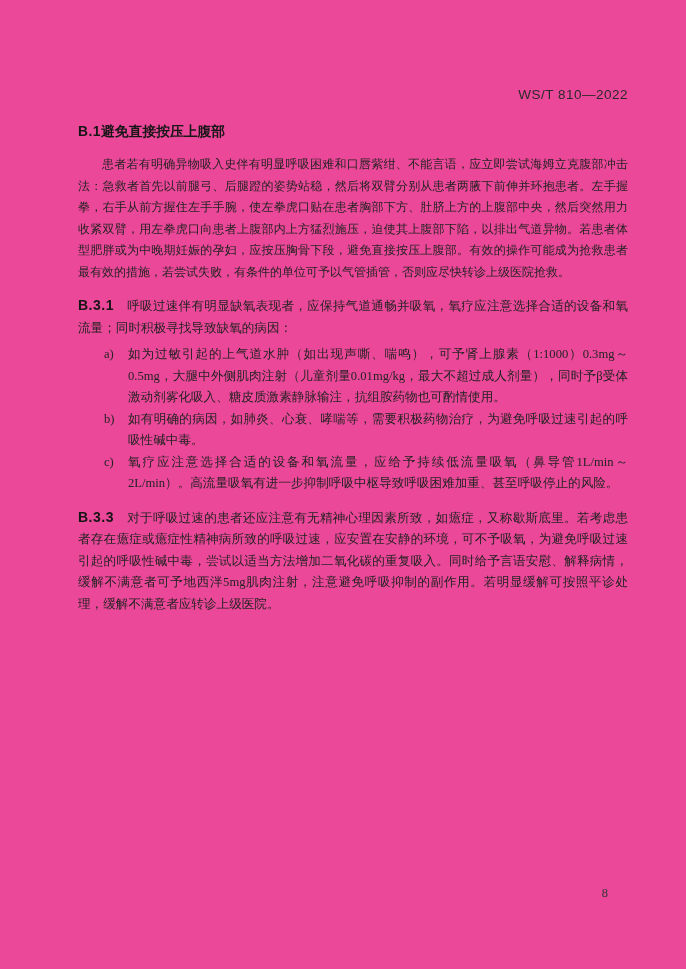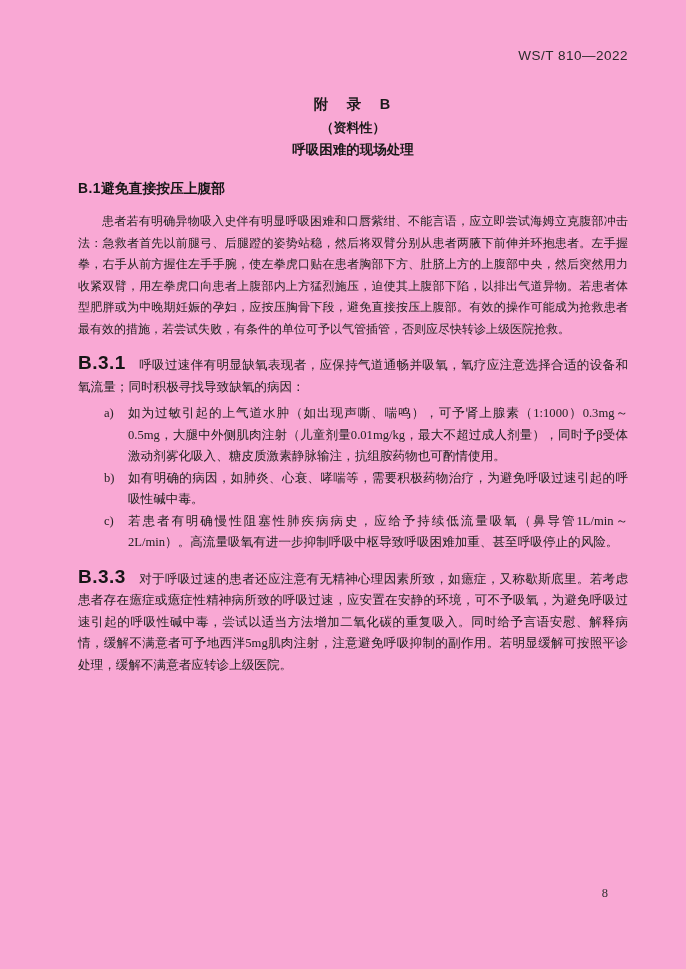--- a/index.html
+++ b/index.html
@@ -5,24 +5,24 @@
   html, body {
     margin: 0;
     padding: 0;
     background: #ffffff;
   }
   .page {
     position: relative;
     width: 686px;
     height: 969px;
     margin: 0 auto;
-    background: #f9a8d4;
+    background: #ec4899;
     color: #1f1f1f;
     box-sizing: border-box;
-    padding: 48px 58px 0 78px;
+    padding: 87px 58px 0 78px;
     overflow: hidden;
     font-family: "Liberation Serif", "DejaVu Serif", serif;
   }
   .std-header {
     text-align: right;
     font-family: "Liberation Sans", "DejaVu Sans", sans-serif;
     font-size: 13.5px;
     letter-spacing: 0.5px;
     color: #2a2a2a;
   }
@@ -67,21 +67,21 @@
     margin: 12px 0 0 0;
     font-size: 12.6px;
     line-height: 21.5px;
     text-align: justify;
     text-indent: 0;
     color: #232323;
   }
   .sub-num {
     font-family: "Liberation Sans", "DejaVu Sans", sans-serif;
     font-weight: bold;
-    font-size: 19px;
+    font-size: 14px;
     letter-spacing: 0.5px;
     margin-right: 13px;
     color: #161616;
   }
   .item-list {
     margin-top: 5px;
   }
   .list-item {
     display: flex;
     margin: 0 0 0 26px;
@@ -104,25 +104,20 @@
     color: #333333;
   }
 </style>
 </head>
 <body>
 
 <div class="page">
 
   <div class="std-header">WS/T 810—2022</div>
 
-  <div class="appendix-title">
-    <div class="t1">附　录　B</div>
-    <div class="t2">（资料性）</div>
-    <div class="t3">呼吸困难的现场处理</div>
-  </div>
 
   <div class="section-heading">
     <span class="sec-num">B.1</span><span>避免直接按压上腹部</span>
   </div>
   <p class="body-para">患者若有明确异物吸入史伴有明显呼吸困难和口唇紫绀、不能言语，应立即尝试海姆立克腹部冲击法：急救者首先以前腿弓、后腿蹬的姿势站稳，然后将双臂分别从患者两腋下前伸并环抱患者。左手握拳，右手从前方握住左手手腕，使左拳虎口贴在患者胸部下方、肚脐上方的上腹部中央，然后突然用力收紧双臂，用左拳虎口向患者上腹部内上方猛烈施压，迫使其上腹部下陷，以排出气道异物。若患者体型肥胖或为中晚期妊娠的孕妇，应按压胸骨下段，避免直接按压上腹部。有效的操作可能成为抢救患者最有效的措施，若尝试失败，有条件的单位可予以气管插管，否则应尽快转诊上级医院抢救。</p>
 
 
 
   <p class="sub-para">
     <span class="sub-num">B.3.1</span><span>呼吸过速伴有明显缺氧表现者，应保持气道通畅并吸氧，氧疗应注意选择合适的设备和氧流量；同时积极寻找导致缺氧的病因：</span>
@@ -132,21 +127,21 @@
     <div class="list-item">
       <span class="item-label">a)</span>
       <span class="item-text">如为过敏引起的上气道水肿（如出现声嘶、喘鸣），可予肾上腺素（1:1000）0.3mg～0.5mg，大腿中外侧肌肉注射（儿童剂量0.01mg/kg，最大不超过成人剂量），同时予β受体激动剂雾化吸入、糖皮质激素静脉输注，抗组胺药物也可酌情使用。</span>
     </div>
     <div class="list-item">
       <span class="item-label">b)</span>
       <span class="item-text">如有明确的病因，如肺炎、心衰、哮喘等，需要积极药物治疗，为避免呼吸过速引起的呼吸性碱中毒。</span>
     </div>
     <div class="list-item">
       <span class="item-label">c)</span>
-      <span class="item-text">若患者有明确慢性阻塞性肺疾病病史，应给予持续低流量吸氧（鼻导管1L/min～2L/min）。高流量吸氧有进一步抑制呼吸中枢导致呼吸困难加重、甚至呼吸停止的风险。</span>
+      <span class="item-text">氧疗应注意选择合适的设备和氧流量，应给予持续低流量吸氧（鼻导管1L/min～2L/min）。高流量吸氧有进一步抑制呼吸中枢导致呼吸困难加重、甚至呼吸停止的风险。</span>
     </div>
   </div>
 
 
   <p class="sub-para">
     <span class="sub-num">B.3.3</span><span>对于呼吸过速的患者还应注意有无精神心理因素所致，如癔症，又称歇斯底里。若考虑患者存在癔症或癔症性精神病所致的呼吸过速，应安置在安静的环境，可不予吸氧，为避免呼吸过速引起的呼吸性碱中毒，尝试以适当方法增加二氧化碳的重复吸入。同时给予言语安慰、解释病情，缓解不满意者可予地西泮5mg肌肉注射，注意避免呼吸抑制的副作用。若明显缓解可按照平诊处理，缓解不满意者应转诊上级医院。</span>
   </p>
 
   <div class="page-number">8</div>
 

